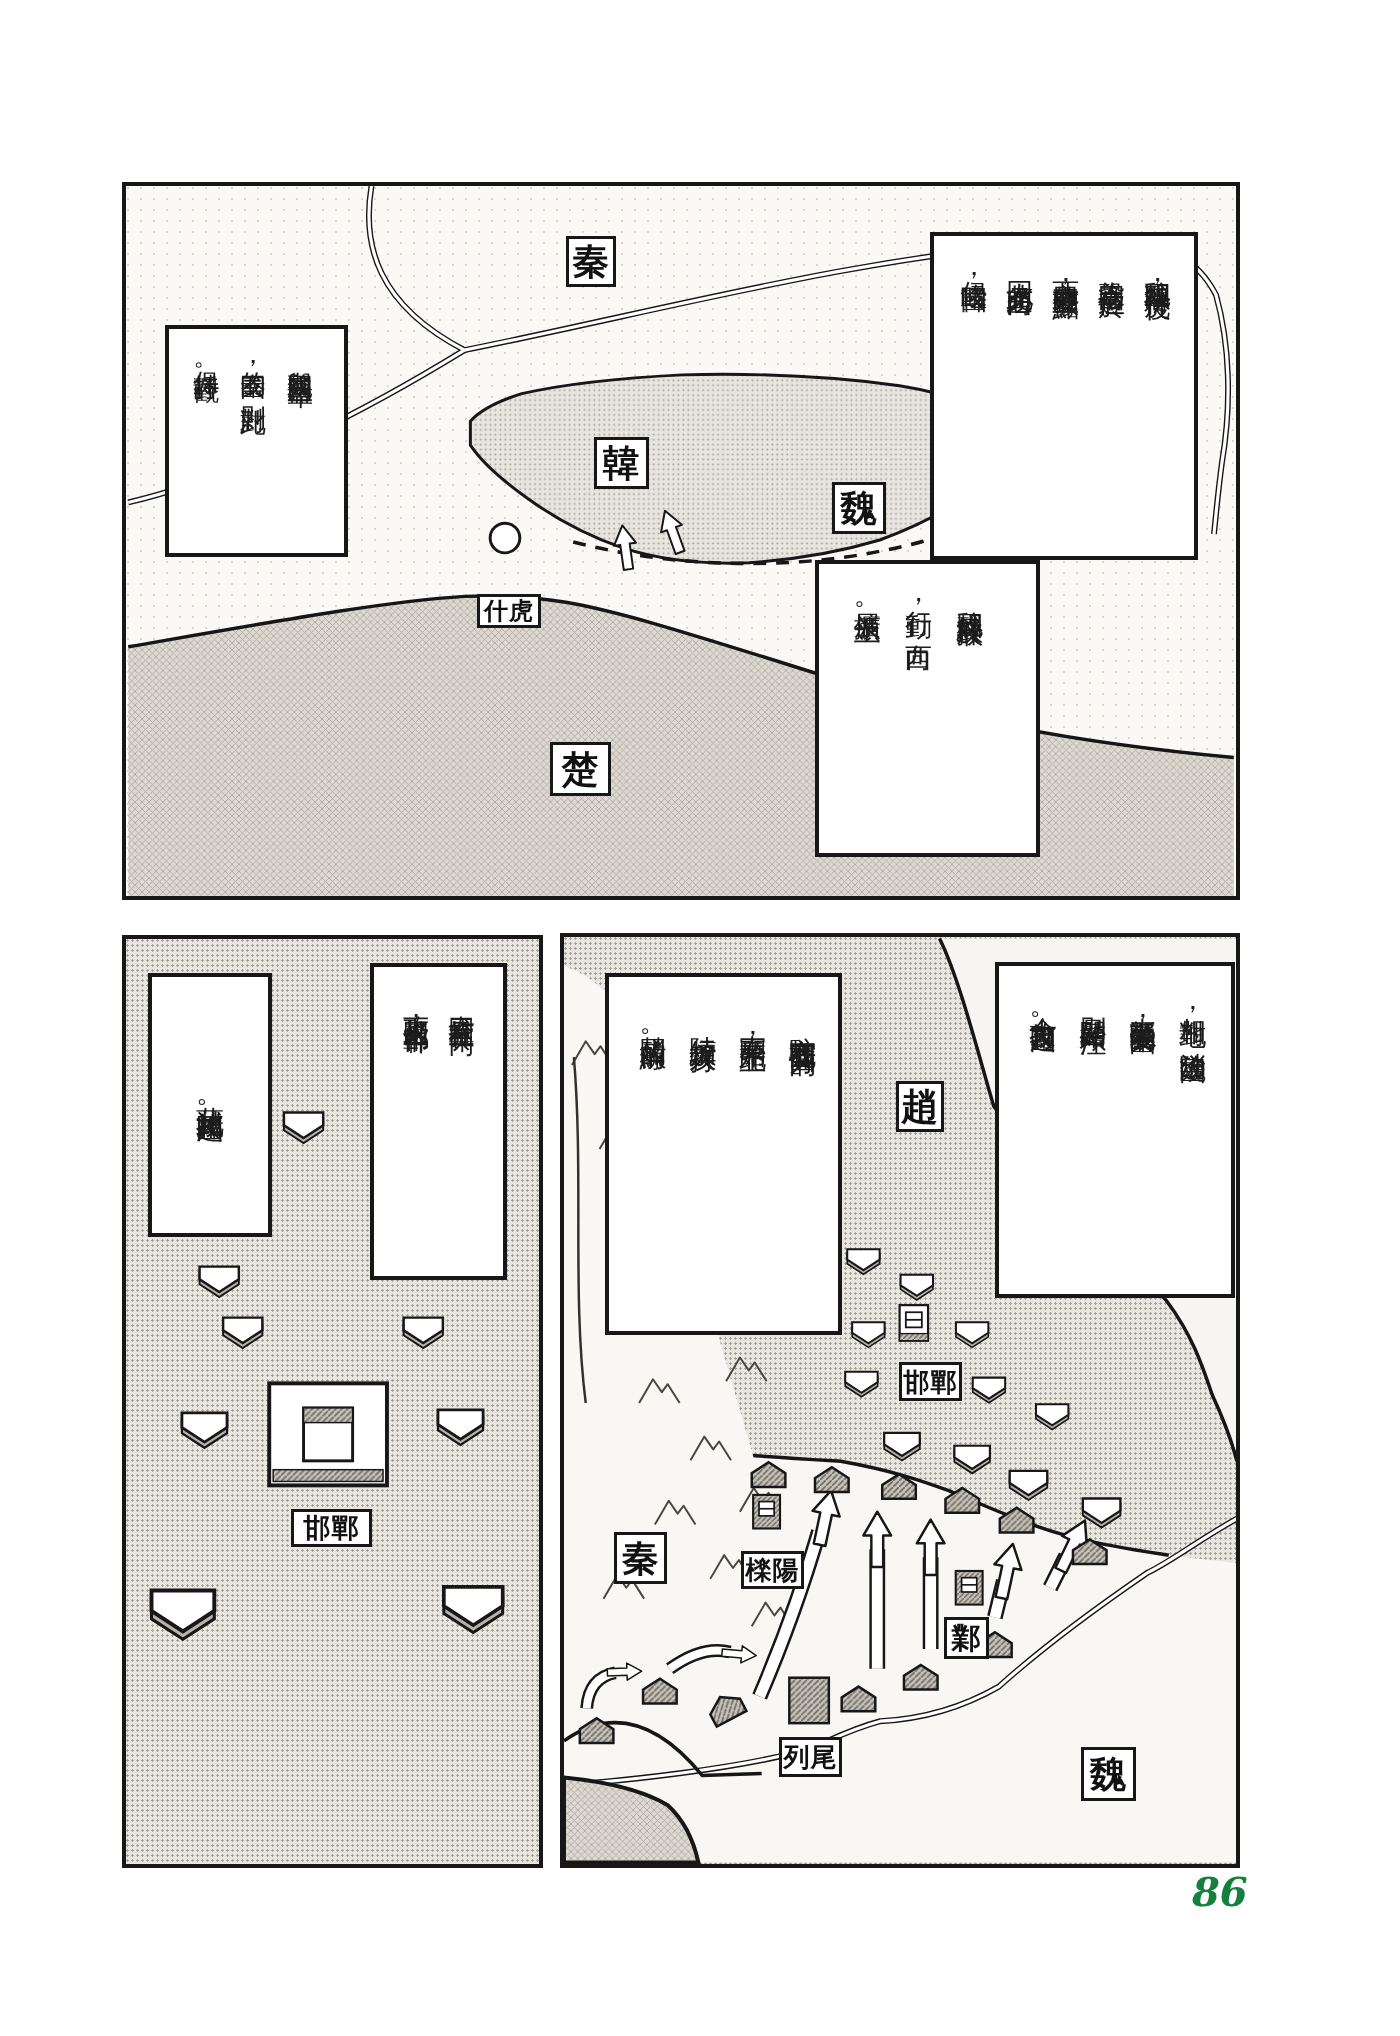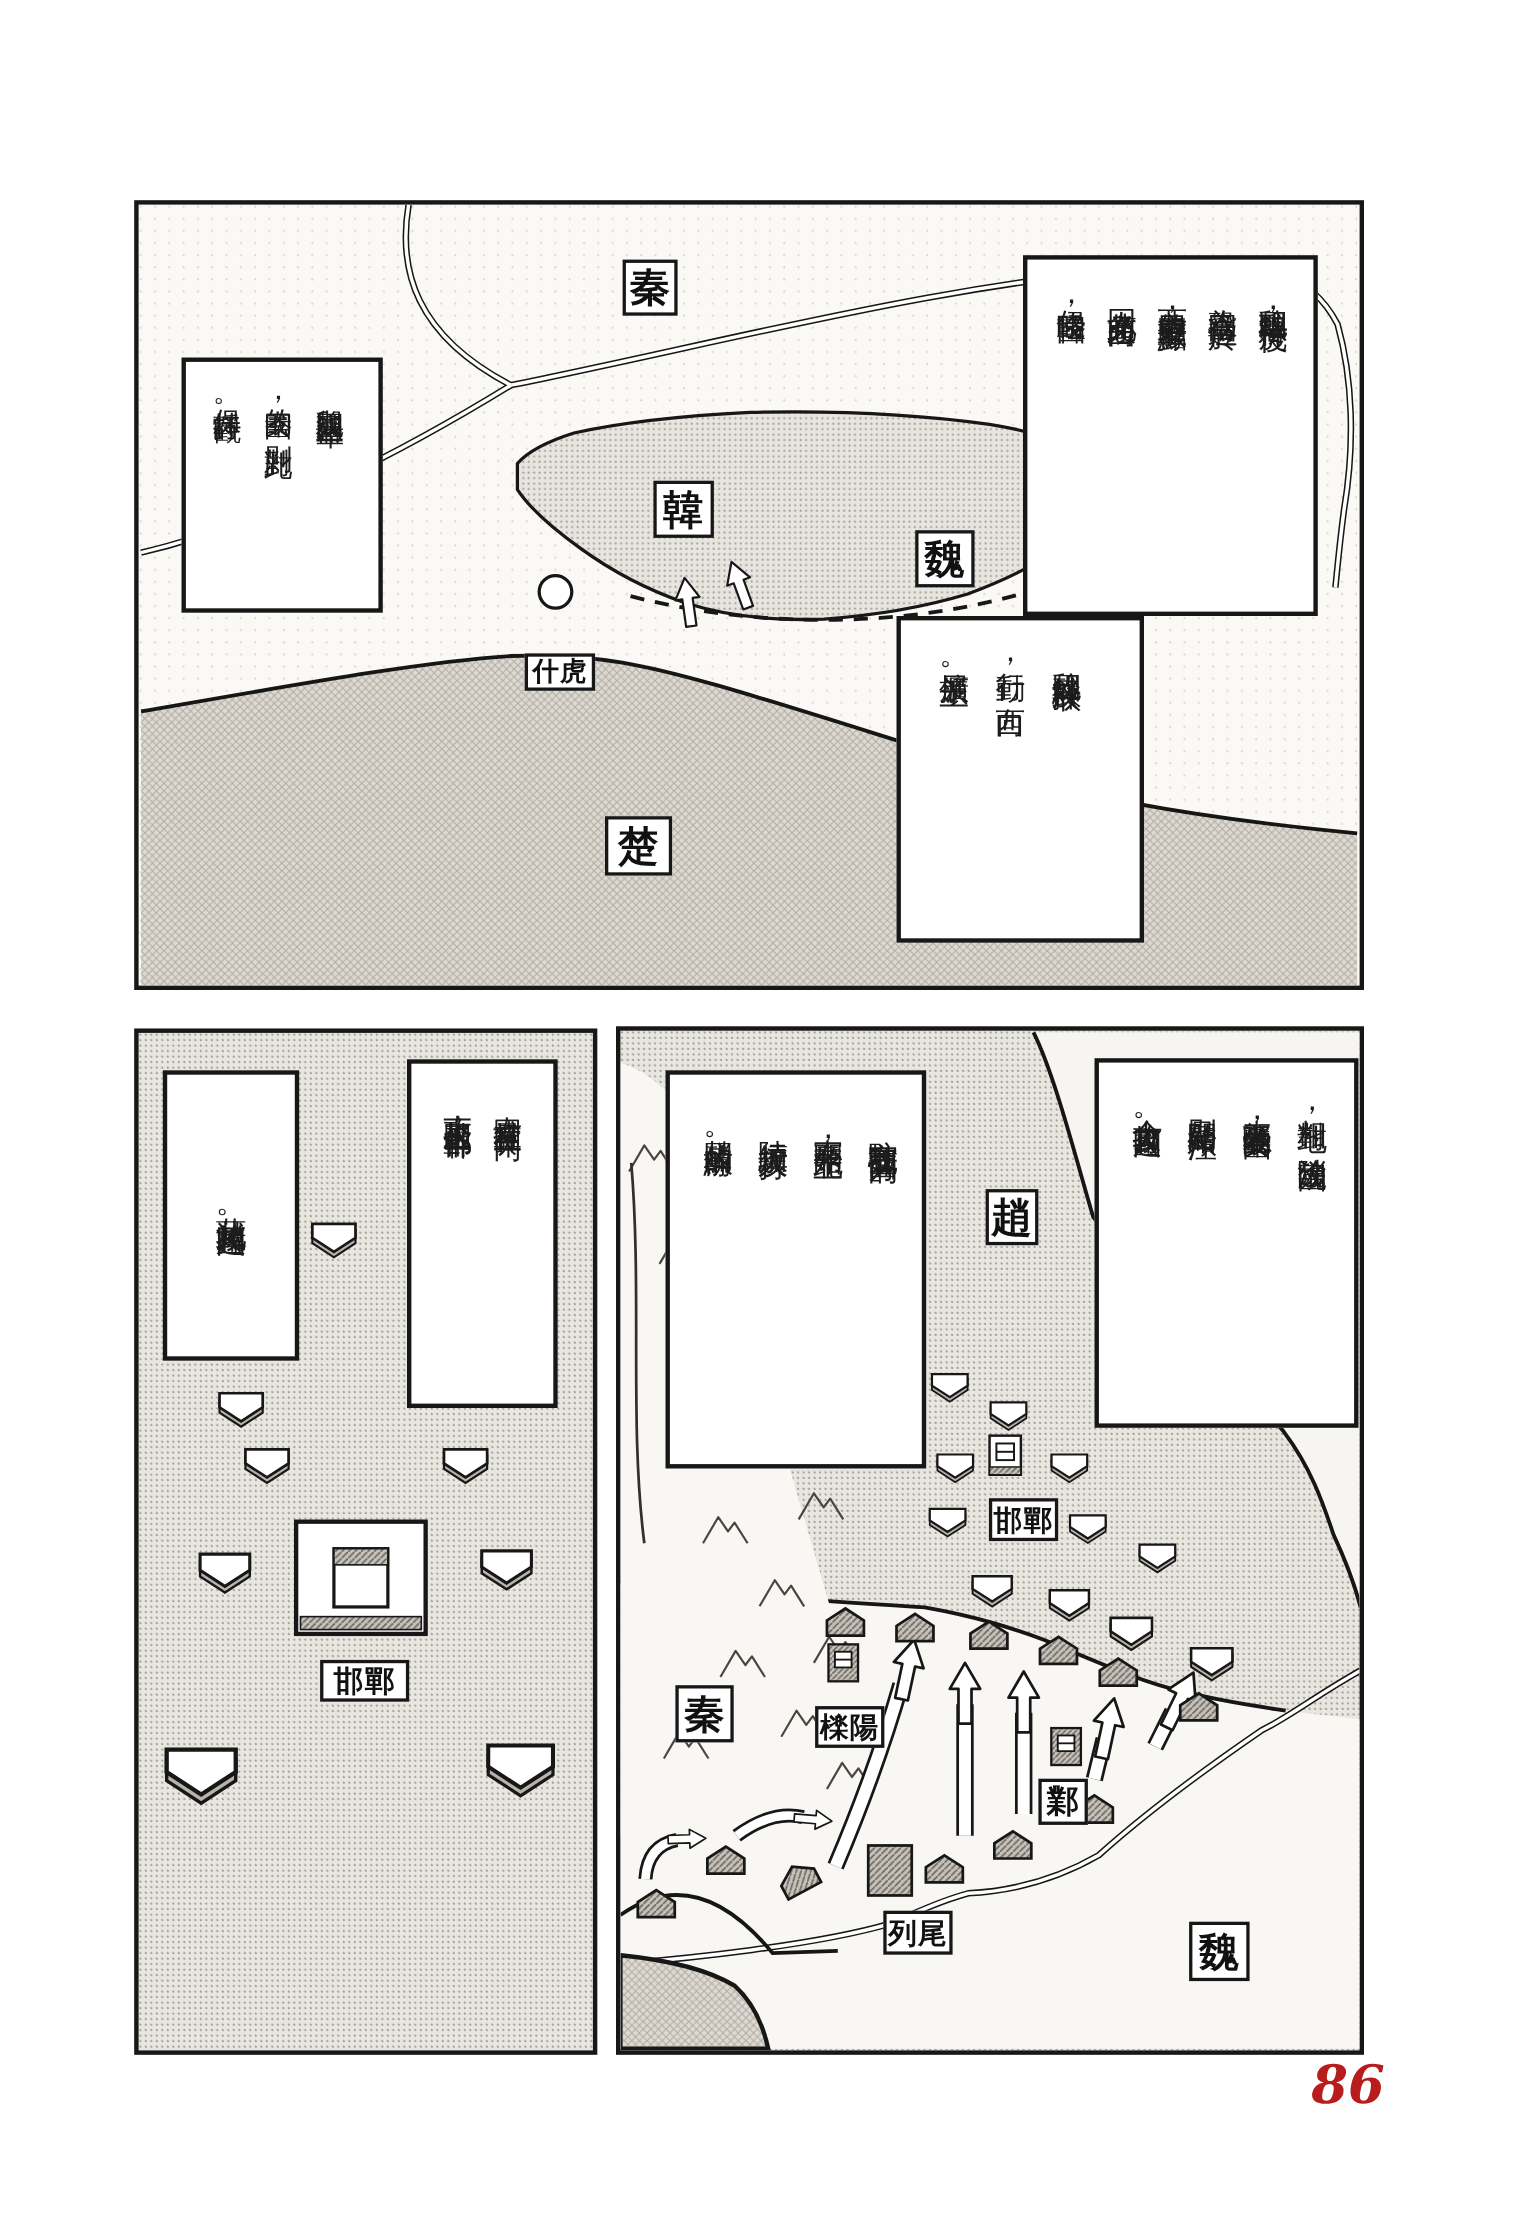--- a/index.html
+++ b/index.html
@@ -16,21 +16,21 @@
   .tbox{position:absolute;background:#ffffff;border:4px solid #171717;box-sizing:border-box;
     display:flex;justify-content:flex-start;align-items:flex-start;}
   .vtext{writing-mode:vertical-rl;text-orientation:upright;white-space:pre-line;
     font-weight:500;letter-spacing:2px;color:#1c1c1c;}
   .maplabel{position:absolute;background:#ffffff;border:3px solid #171717;box-sizing:border-box;
     display:flex;align-items:center;justify-content:center;font-weight:bold;color:#111;
     line-height:1;letter-spacing:1px;}
   .country{font-size:37px;}
   .city{font-size:26px;}
   #page-num{position:absolute;left:1192px;top:1868px;font-family:"DejaVu Serif",serif;
-    font-style:italic;font-weight:bold;font-size:48px;color:#b91c1c;}
+    font-style:italic;font-weight:bold;font-size:40px;color:#15803d;}
   .rd-b{fill:none;stroke:#161616;stroke-width:6;}
   .rd-w{fill:none;stroke:#ffffff;stroke-width:3.2;}
   .border-line{fill:none;stroke:#161616;stroke-width:3.5;}
   .peak{fill:none;stroke:#4a463f;stroke-width:2;stroke-linejoin:round;}
 </style>
 </head>
 <body>
 
 <div id="page">
 
@@ -248,21 +248,21 @@
         <use href="#dhouse" transform="translate(361,748)"></use>
         <use href="#dhouse" transform="translate(33,802)"></use>
       </g>
     </svg>
 
     <div class="maplabel country" style="left:332px;top:144px;width:48px;height:51px;">趙</div>
     <div class="maplabel city" style="left:335px;top:425px;width:63px;height:39px;">邯鄲</div>
     <div class="maplabel country" style="left:50px;top:595px;width:53px;height:52px;">秦</div>
     <div class="maplabel city" style="left:177px;top:602px;width:63px;height:38px;margin-top:12px;">檪陽</div>
     <div class="maplabel city" style="left:380px;top:680px;width:45px;height:42px;font-size:29px;">鄴</div>
-    <div class="maplabel city" style="left:215px;top:800px;width:63px;height:40px;margin-left:24px;">列尾</div>
+    <div class="maplabel city" style="left:215px;top:800px;width:63px;height:40px;">列尾</div>
     <div class="maplabel country" style="left:517px;top:810px;width:55px;height:54px;">魏</div>
   </div>
 
   <div class="tbox" style="left:995px;top:962px;width:240px;height:336px;padding:30px 18px;">
     <div class="vtext" style="font-size:27px;line-height:1.85;">相對地，消除魏國
 來襲隱憂的秦國，
 則是開始傾注
 全力攻打趙國。</div>
   </div>
   <div class="tbox" style="left:605px;top:973px;width:237px;height:362px;padding:38px 18px;">

